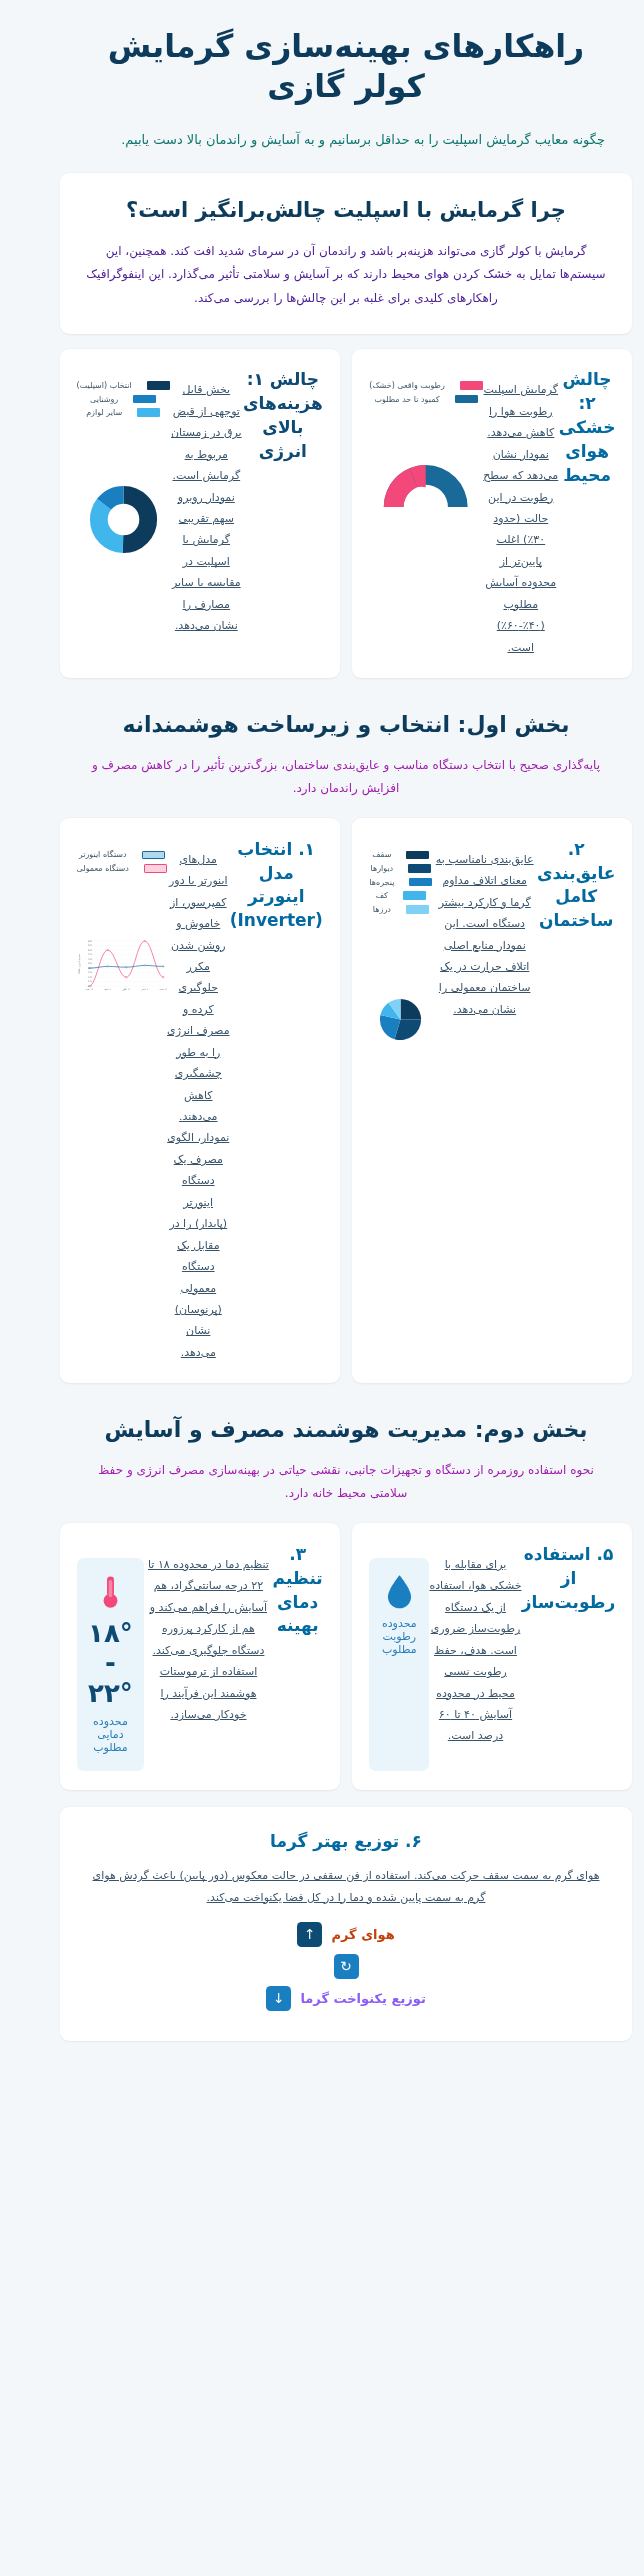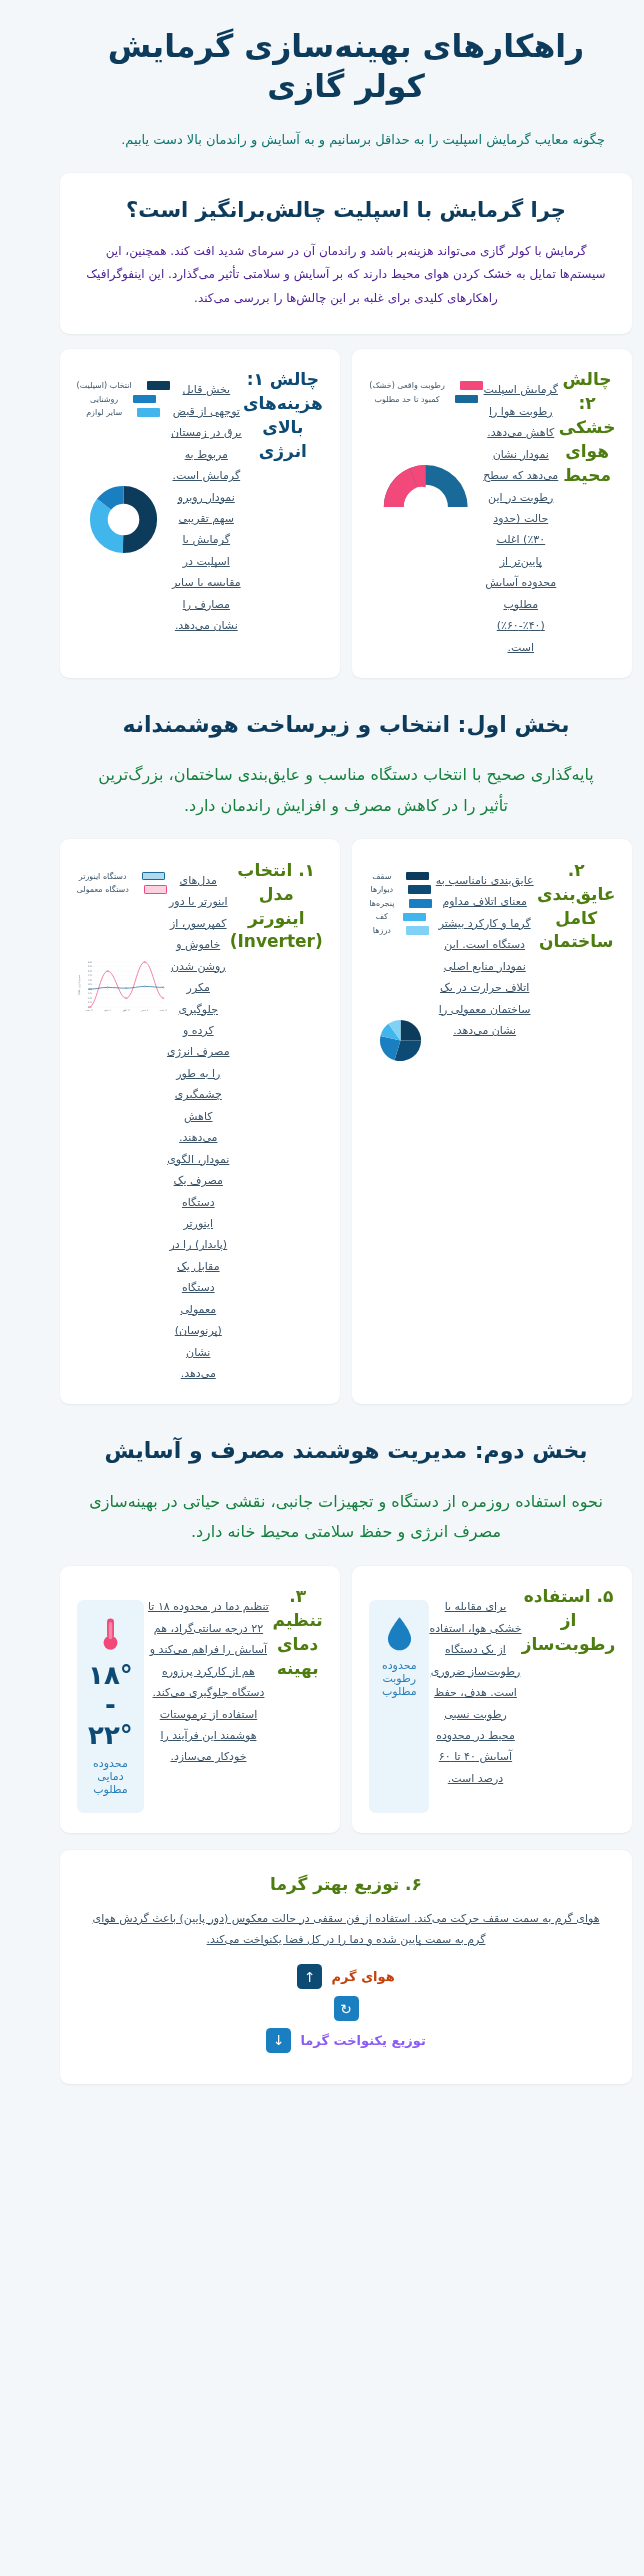--- a/index.html
+++ b/index.html
@@ -44,21 +44,21 @@
     display: flex; gap: 12.6px; margin: 15px 12.6px 0 12.6px; align-items: stretch;
   }
   .card {
     flex: 1 1 0; background: #ffffff; border-radius: 9.2px;
     padding: 19.5px 17px 19.5px 17px;
     box-shadow: 0 0.6px 1.7px rgba(16,46,70,.07);
     display: flex; flex-direction: row;
   }
   .card-title {
     text-align: center; font-size: 17px; font-weight: bold;
-    color: #4d7c0f; line-height: 1.4; min-height: 48px;
+    color: #0369a1; line-height: 1.4; min-height: 48px;
   }
   .card-title.dark { color: #0d4a74; }
   .card-body {
     text-align: center; margin-top: 11px;
     font-size: 11px; color: #39546a; line-height: 1.95; text-decoration: underline;
   }
 
   
   .chart-wrap { margin-top: 12.6px; flex: 1 1 auto; }
   .legend {
@@ -70,21 +70,21 @@
     width: 23px; height: 8.6px; border-radius: 1.1px; display: inline-block;
   }
   .legend-label { font-size: 8px; color: #3d5668; white-space: nowrap; }
 
   
   .band { padding: 32px 40px 3.4px 40px; text-align: center; }
   .band-title {
     font-size: 22px; font-weight: bold; color: #0d3b5c; line-height: 1.35;
   }
   .band-sub {
-    margin-top: 21px; font-size: 16px; color: #15803d; line-height: 1.9;
+    margin-top: 15px; font-size: 12px; color: #a21caf; line-height: 1.9;
   }
 
   
   .callout {
     margin-top: 15px; background: #eaf4fb; border-radius: 6.9px;
     padding: 15px 11.5px 17px 11.5px; text-align: center;
   }
   .callout-icon { font-size: 37px; line-height: 1; }
   .callout-value {
     margin-top: 8px; font-size: 26px; font-weight: bold;

